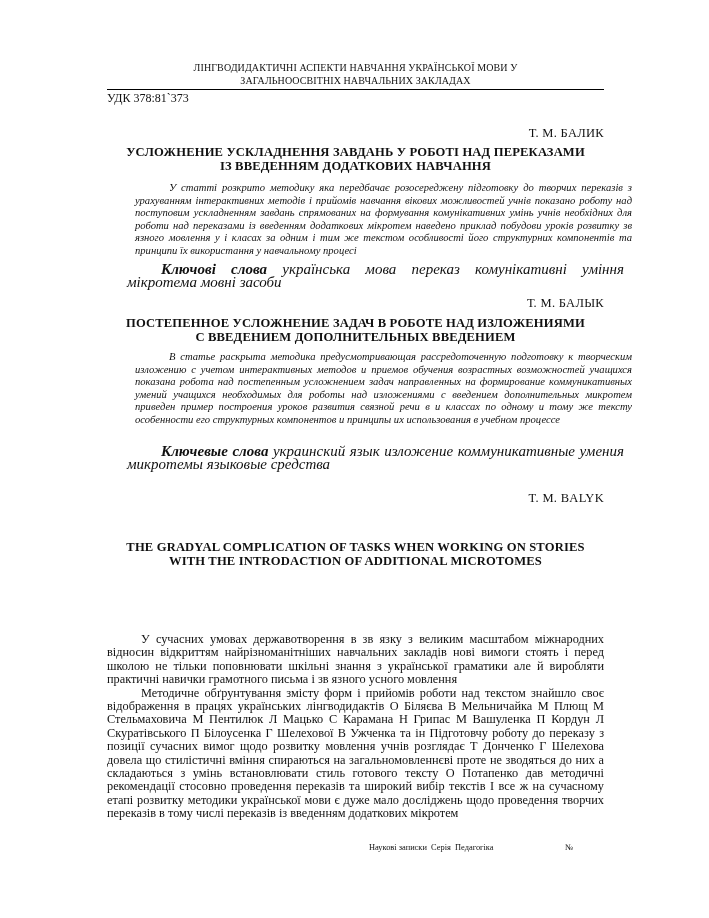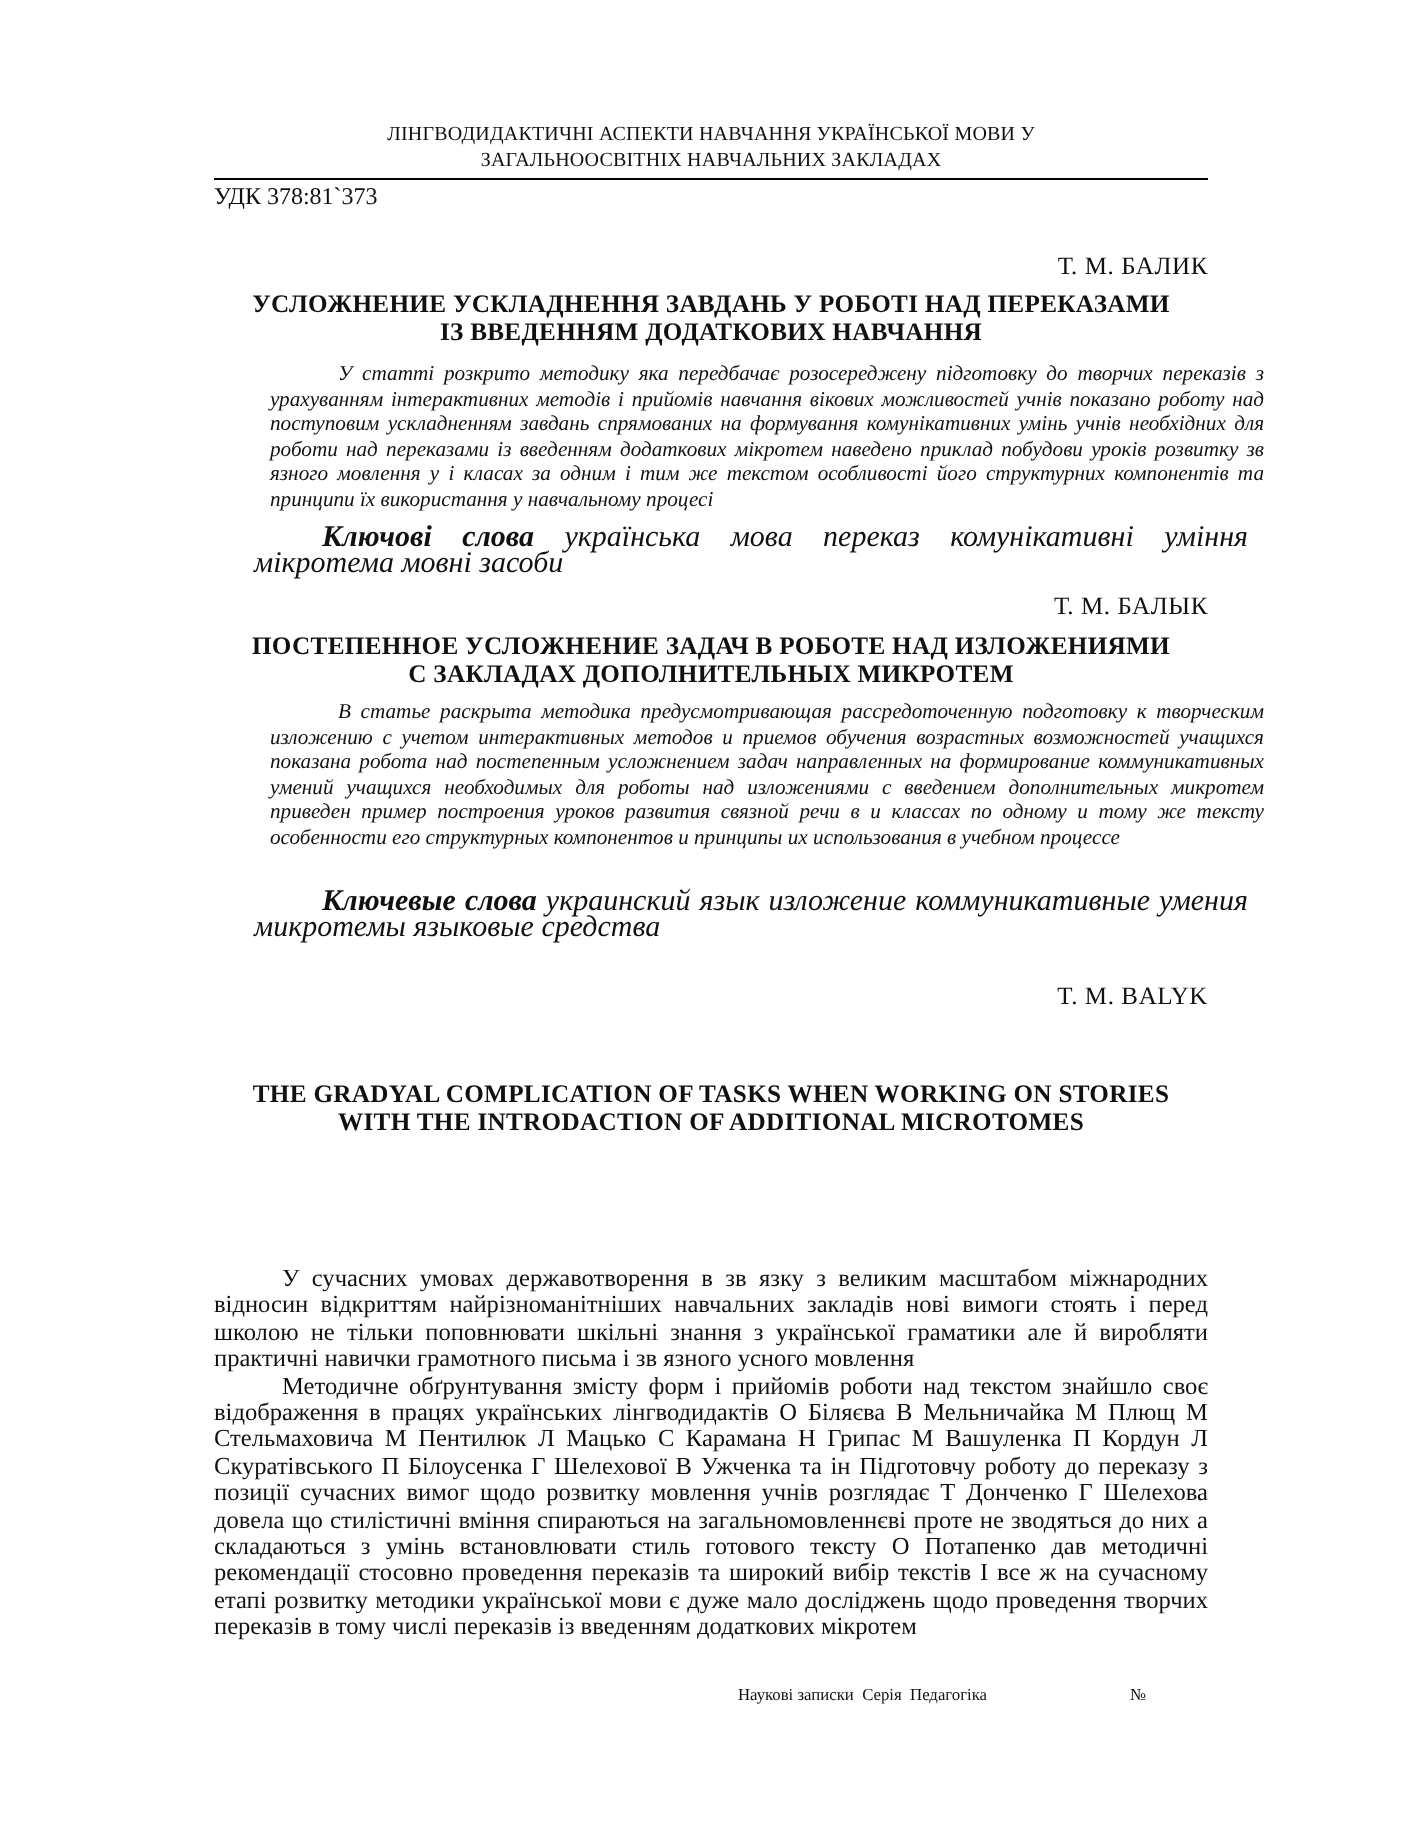--- a/index.html
+++ b/index.html
@@ -43,21 +43,21 @@
     <div>ІЗ ВВЕДЕННЯМ ДОДАТКОВИХ НАВЧАННЯ</div>
   </div>
   <div class="abstract" style="top:182px;">
     <p>У статті розкрито методику  яка передбачає розосереджену підготовку до творчих переказів з урахуванням інтерактивних методів і прийомів навчання  вікових можливостей учнів  показано роботу над поступовим ускладненням завдань  спрямованих на формування комунікативних умінь учнів  необхідних для роботи над переказами із введенням додаткових мікротем  наведено приклад побудови уроків розвитку зв язного мовлення у    і    класах за одним і тим же текстом  особливості його структурних компонентів та принципи їх використання у навчальному процесі</p>
   </div>
   <div class="keywords" style="top:263px;"><b>Ключові слова</b><span>  українська мова  переказ  комунікативні уміння  мікротема  мовні засоби</span></div>
 
   <div class="author" style="top:296px;">Т. М. БАЛЫК</div>
   <div class="title" style="top:316px;">
     <div>ПОСТЕПЕННОЕ УСЛОЖНЕНИЕ ЗАДАЧ В РОБОТЕ НАД ИЗЛОЖЕНИЯМИ</div>
-    <div>С ЗАКЛАДАХ ДОПОЛНИТЕЛЬНЫХ МИКРОТЕМ</div>
+    <div>С ВВЕДЕНИЕМ ДОПОЛНИТЕЛЬНЫХ ВВЕДЕНИЕМ</div>
   </div>
   <div class="abstract" style="top:351px;">
     <p>В статье раскрыта методика  предусмотривающая рассредоточенную подготовку к творческим изложению с учетом интерактивных методов и приемов обучения  возрастных возможностей учащихся  показана робота над постепенным усложнением задач  направленных на формирование коммуникативных умений учащихся  необходимых для роботы над изложениями с введением дополнительных микротем  приведен пример построения уроков развития связной речи в    и    классах по одному и тому же тексту  особенности его структурных компонентов и принципы их использования в учебном процессе</p>
   </div>
   <div class="keywords" style="top:445px;"><b>Ключевые слова</b><span>  украинский язык  изложение  коммуникативные умения  микротемы  языковые средства</span></div>
 
   <div class="author" style="top:491px;">T. M. BALYK</div>
   <div class="title" style="top:540px;">
     <div>THE GRADYAL COMPLICATION OF TASKS WHEN WORKING ON STORIES</div>
     <div>WITH THE INTRODACTION OF ADDITIONAL MICROTOMES</div>

